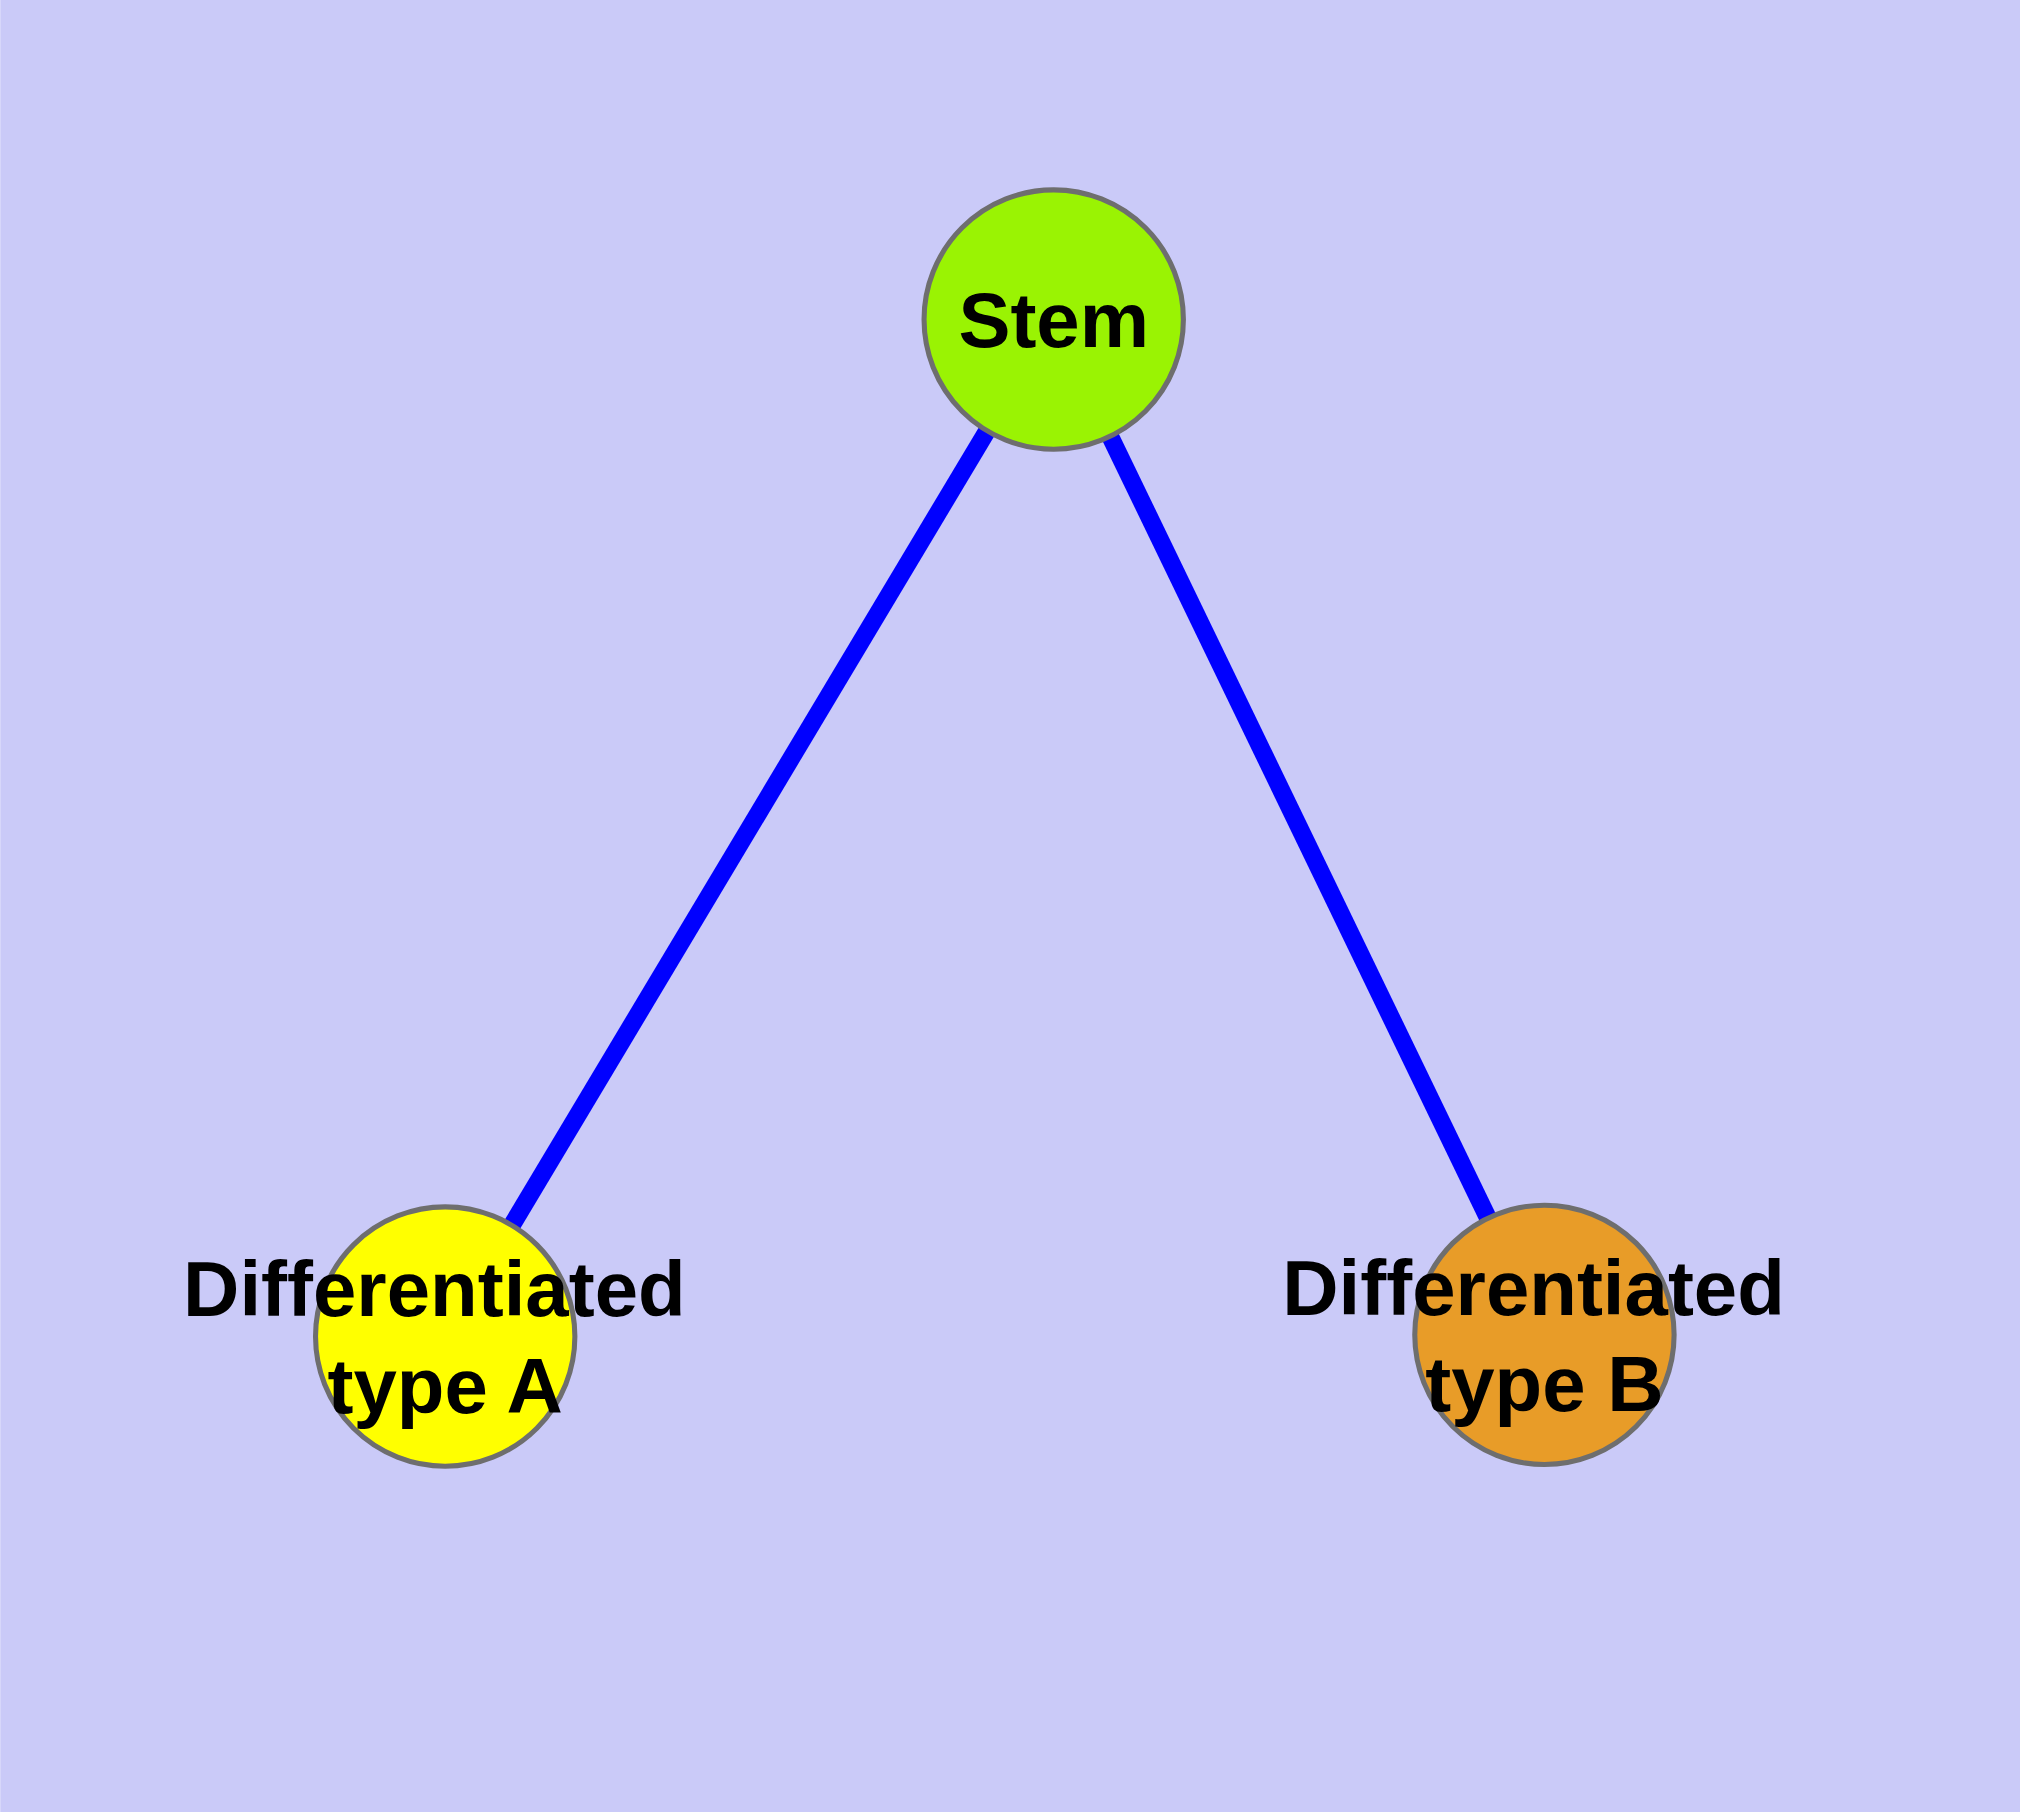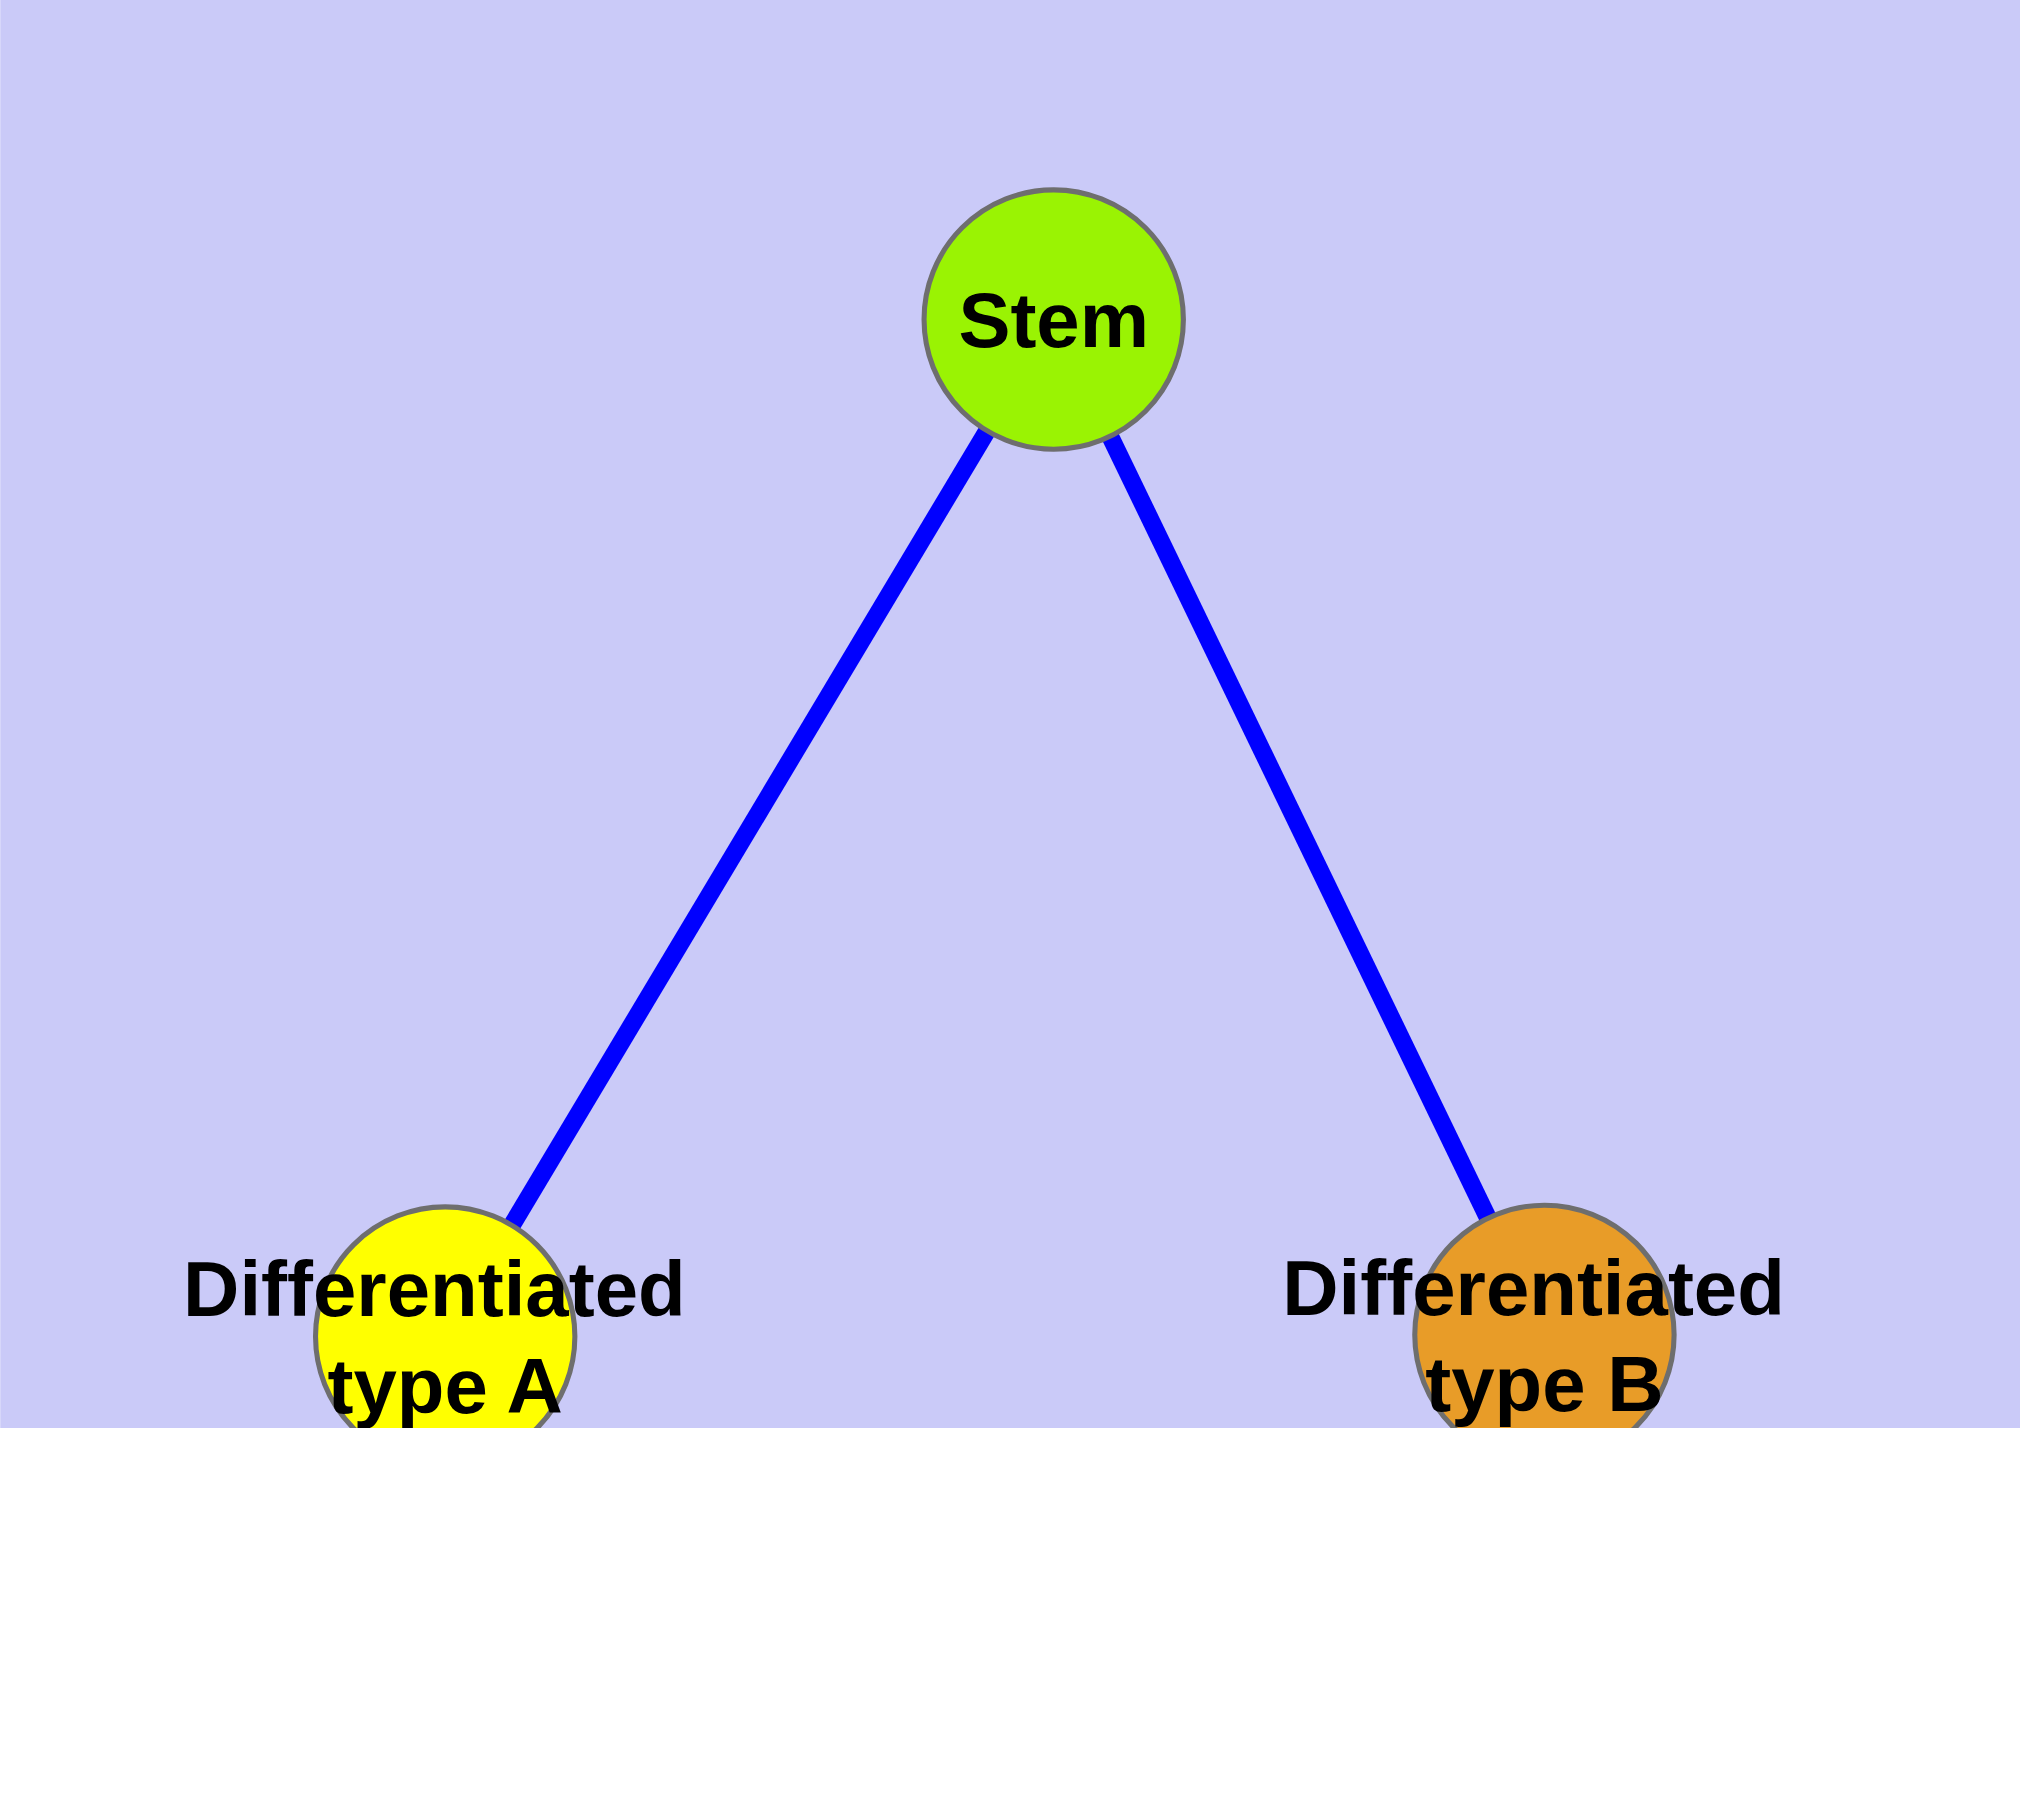--- a/index.html
+++ b/index.html
@@ -3,21 +3,21 @@
 <meta charset="utf-8">
 <style>
   html, body {
     margin: 0;
     padding: 0;
     font-family: "Liberation Sans", sans-serif;
   }
   .stage {
     position: relative;
     width: 2021px;
-    height: 1428px;
+    height: 1812px;
     overflow: hidden;
   }
   svg { display: block; }
   .edge {
     stroke-width: 21px;
     fill: none;
     stroke-linecap: butt;
   }
   .node-circle {
     stroke-width: 6px;

